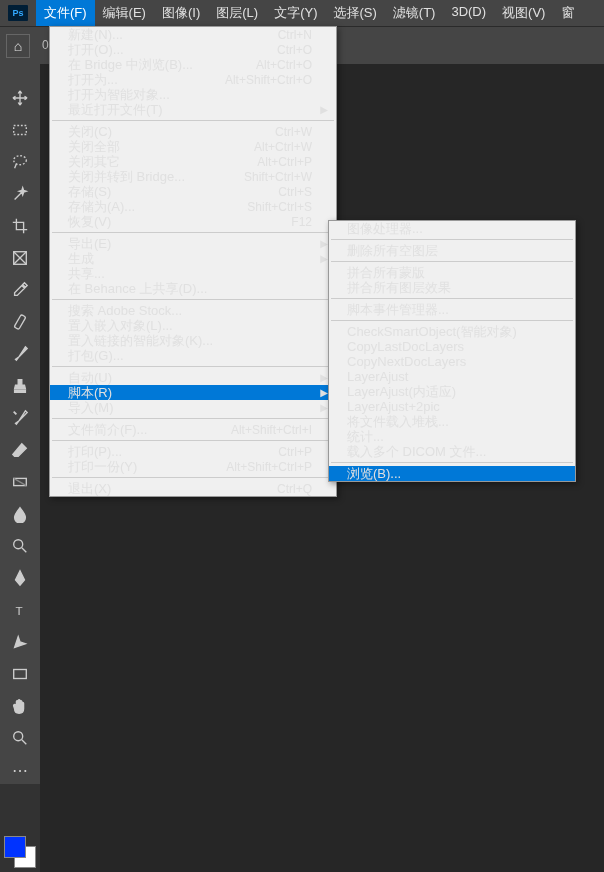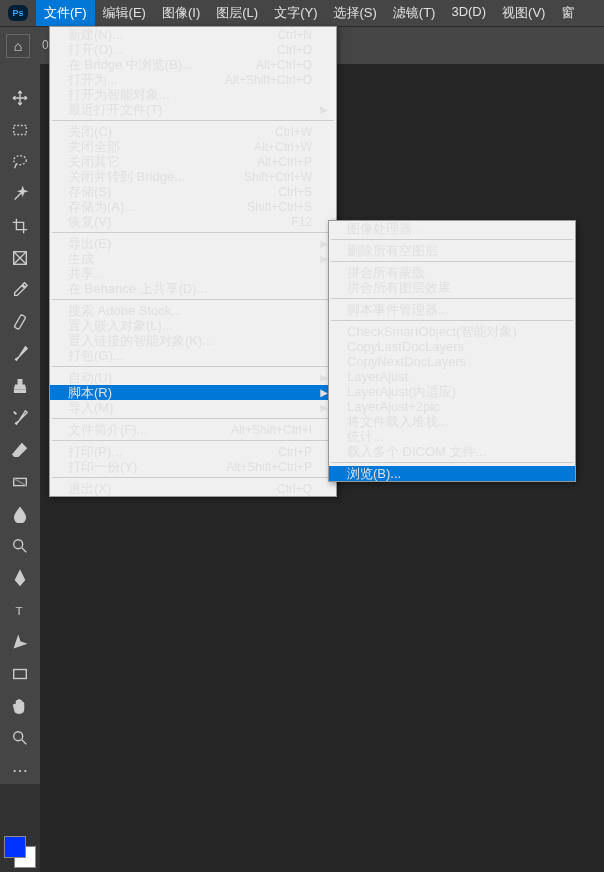--- a/index.html
+++ b/index.html
@@ -1,18 +1,18 @@
 <!DOCTYPE html>
 <html><head>
 <meta charset="utf-8">
 <style>
 *{margin:0;padding:0;box-sizing:border-box;font-family:"Microsoft YaHei",sans-serif;font-size:13px;color:#e0e0e0}
 body{background:#323232;width:604px;height:872px;overflow:hidden;position:relative}
 .menubar{height:26px;background:#454545;display:flex;align-items:center;padding-left:8px;gap:2px}
-.ps-icon{width:20px;height:16px;background:#001e36;color:#31a8ff;font-size:9px;font-weight:bold;display:flex;align-items:center;justify-content:center;border-radius:6px;margin-right:6px}
+.ps-icon{width:20px;height:16px;background:#001e36;color:#31a8ff;font-size:9px;font-weight:bold;display:flex;align-items:center;justify-content:center;border-radius:1px;margin-right:6px}
 .menu-item{padding:4px 8px;cursor:default;white-space:nowrap}
 .menu-item.active{background:#0078d7;color:#fff}
 .options-bar{height:38px;background:#454545;border-top:1px solid #2a2a2a;display:flex;align-items:center;padding-left:6px;gap:12px}
 .home-icon{width:24px;height:24px;border:1px solid #666;display:flex;align-items:center;justify-content:center;font-size:14px}
 .opt-label{color:#bbb;font-size:12px}
 .opt-disabled{color:#666}
 .toolbar{position:absolute;left:0;top:64px;width:40px;background:#454545;display:flex;flex-direction:column;align-items:center;padding-top:20px;gap:4px}
 .tool{width:28px;height:28px;display:flex;align-items:center;justify-content:center;font-size:16px;color:#ccc;cursor:default}
 .tool svg{width:18px;height:18px;stroke:#ccc;fill:none;stroke-width:1.5}
 .canvas-area{position:absolute;left:40px;top:64px;right:0;bottom:0;background:#262626}

